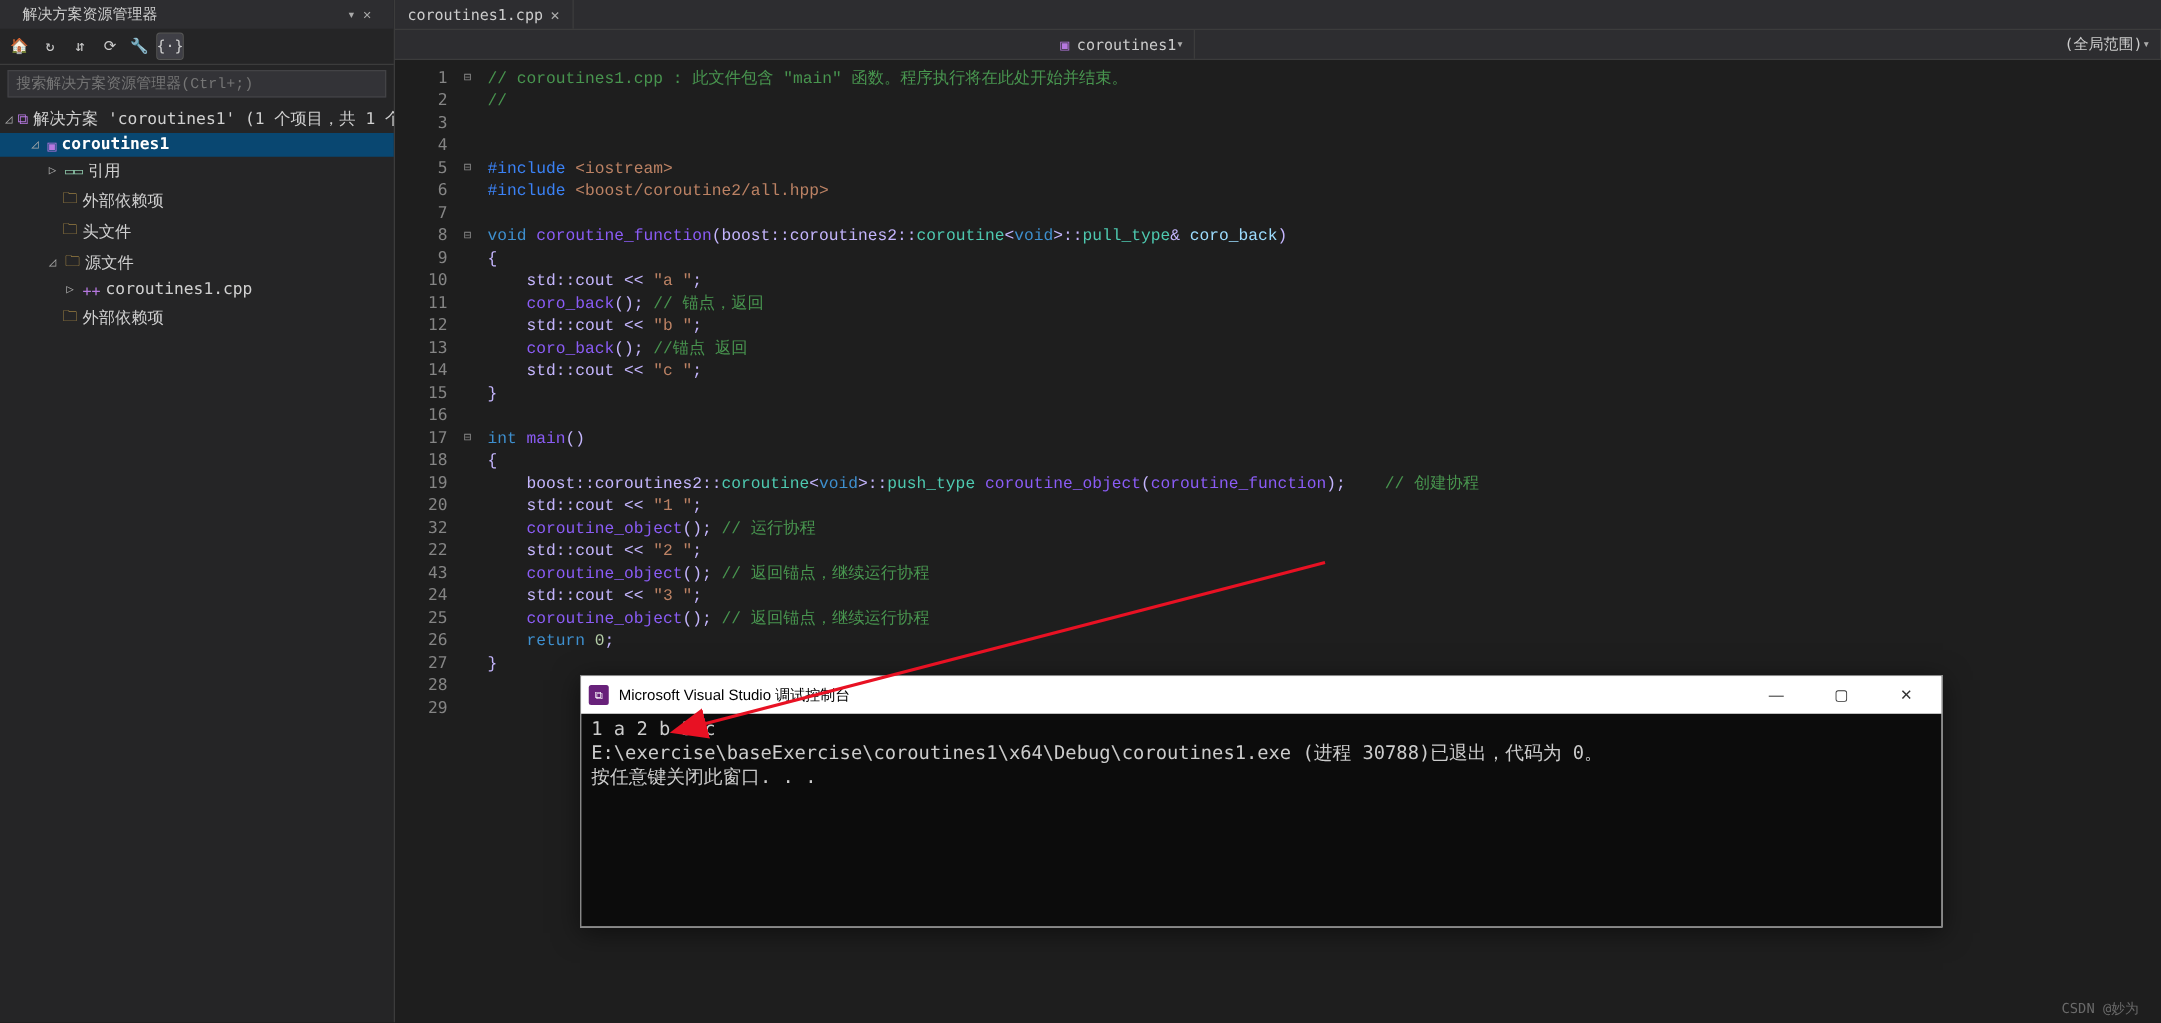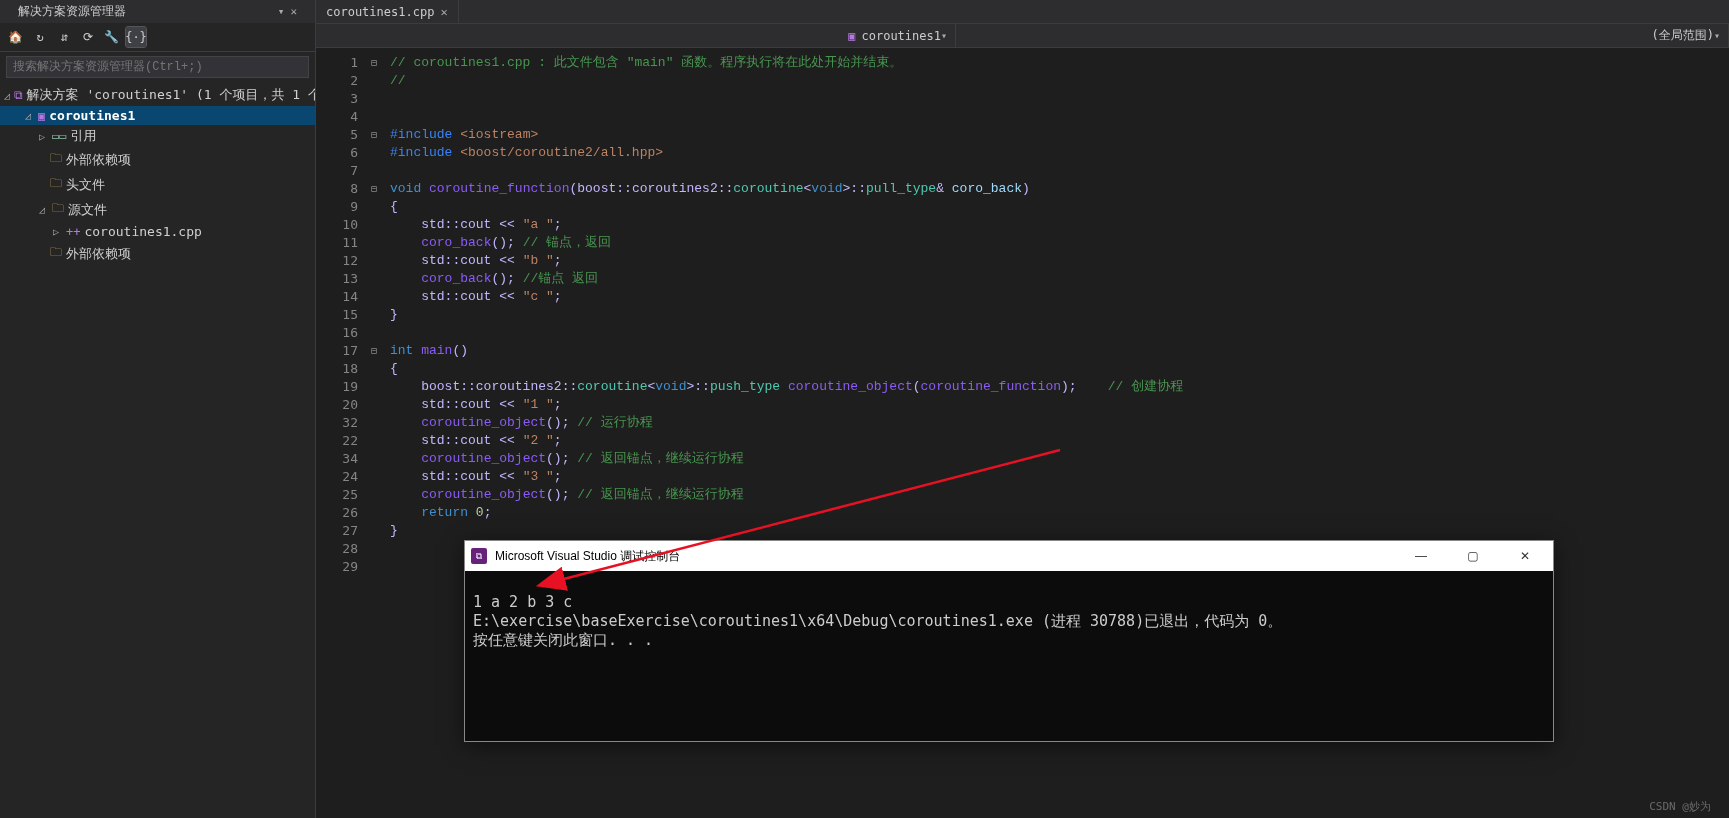--- a/index.html
+++ b/index.html
@@ -150,21 +150,21 @@
 .console-titlebar .vs-icon {
   width:16px; height:16px; background:#68217a; display:inline-flex; align-items:center; justify-content:center; color:#fff; font-size:9px; border-radius:2px;
 }
 .console-titlebar .spacer{ flex:1; }
 .console-titlebar .winbtn { width:44px; height:30px; display:flex; align-items:center; justify-content:center; color:#333;}
 .console-body {
   background:#0c0c0c;
   color:#cccccc;
   font-family: "NSimSun","SimSun",Consolas,monospace;
   font-size:15px;
-  padding: 22px 8px;
+  padding: 3px 8px;
   min-height: 170px;
   line-height:19px;
   white-space:pre;
 }
 .red-arrow {
   position:absolute;
   pointer-events:none;
 }
 .watermark {
   position:absolute; right:18px; bottom:4px;
@@ -277,21 +277,21 @@
           <div>13</div>
           <div>14</div>
           <div>15</div>
           <div>16</div>
           <div>17</div>
           <div>18</div>
           <div>19</div>
           <div>20</div>
           <div>32</div>
           <div>22</div>
-          <div>34</div>
+          <div>43</div>
           <div>24</div>
           <div>25</div>
           <div>26</div>
           <div>27</div>
           <div>28</div>
           <div>29</div>
         </div>
       <div class="fold-gutter" id="foldgutter">
           <div>⊟</div>
           <div></div>

